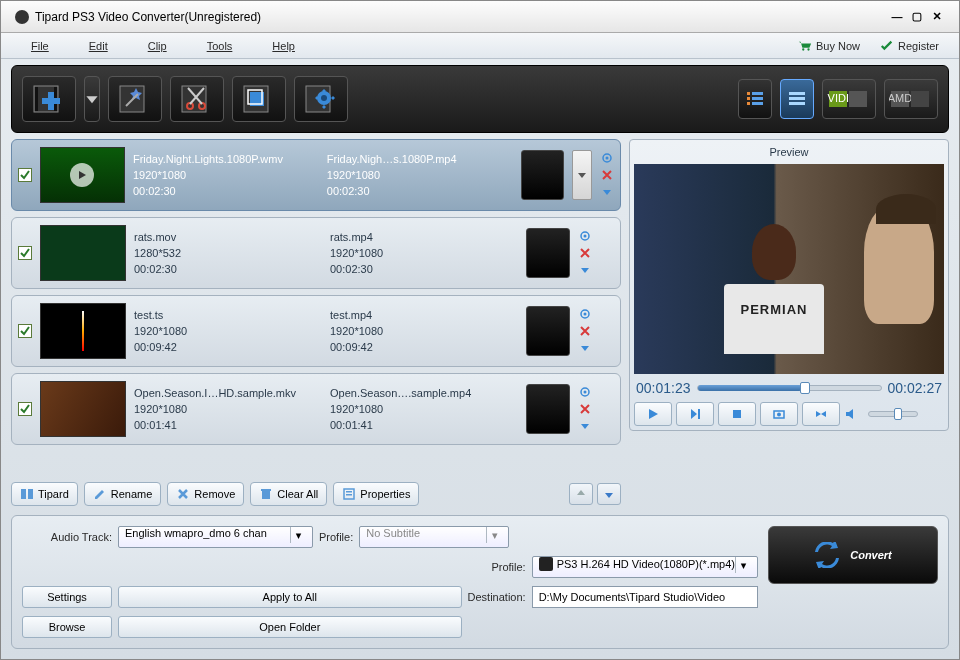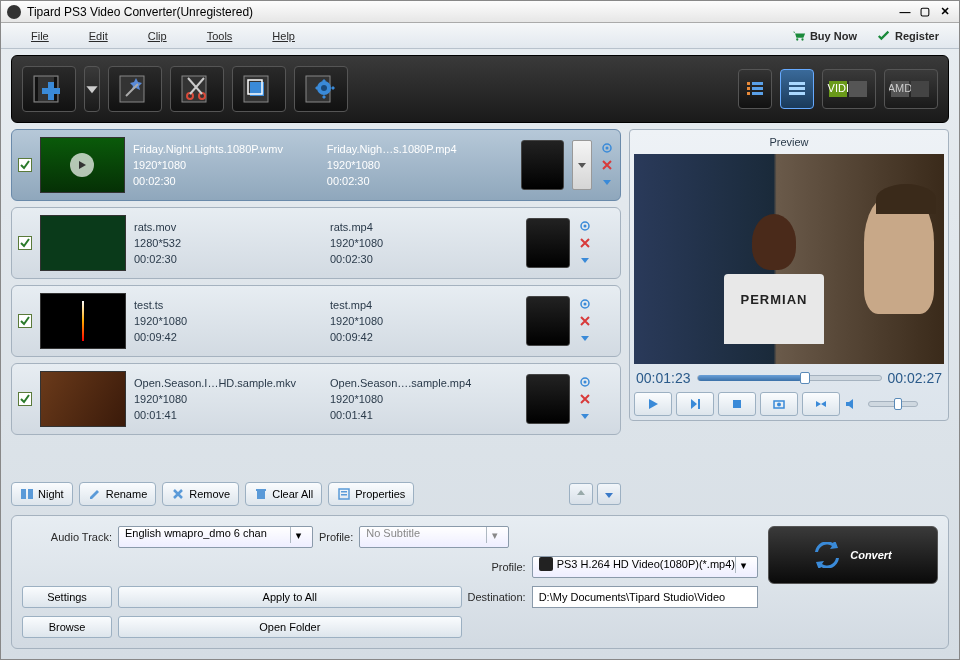--- a/index.html
+++ b/index.html
@@ -1,29 +1,29 @@
 <!DOCTYPE html>
 <html><head>
 <meta charset="utf-8">
 <style>
 * { box-sizing: border-box; margin: 0; padding: 0; font-family: "Tahoma", sans-serif; font-size: 11px; }
 body { background: #fff; width: 960px; height: 660px; overflow: hidden; }
 
 .window { width: 960px; height: 660px; background: linear-gradient(#e8edf1,#d5dde4); border: 1px solid #888; display: flex; flex-direction: column; }
 
-.titlebar { height: 22px; background: linear-gradient(#fdfdfd,#e6e6e6); display: flex; align-items: center; padding: 0 6px; border-bottom: 1px solid #aaa; }
+.titlebar { height: 32px; background: linear-gradient(#fdfdfd,#e6e6e6); display: flex; align-items: center; padding: 0 14px; border-bottom: 1px solid #aaa; }
 .titlebar .app-icon { width: 14px; height: 14px; background: #333; border-radius: 50%; margin-right: 6px; }
 .titlebar .title { flex: 1; font-size: 12px; color: #000; }
 .titlebar .winbtns { display: flex; gap: 4px; }
 .titlebar .winbtn { width: 16px; height: 14px; display: flex; align-items: center; justify-content: center; font-weight: bold; cursor: pointer; }
 
 .menubar { height: 26px; background: linear-gradient(#f5f7f9,#e2e8ee); display: flex; align-items: center; padding: 0 10px; border-bottom: 1px solid #b8c2cc; }
 .menubar .menuitem { padding: 4px 20px; cursor: pointer; text-decoration: underline; color: #2a2a2a; }
 .menubar .spacer { flex: 1; }
-.menubar .rightlink { display: flex; align-items: center; gap: 4px; padding: 2px 10px; cursor: pointer; color: #2a2a2a; font-weight: bold; }
+.menubar .rightlink { display: flex; align-items: center; gap: 4px; padding: 2px 10px; cursor: pointer; color: #2a2a2a; }
 .rl-icon { width: 14px; height: 12px; }
 
 .toolbar { height: 68px; margin: 6px 10px; background: linear-gradient(#3a3a3a,#1a1a1a); border: 1px solid #000; border-radius: 6px; display: flex; align-items: center; padding: 0 10px; gap: 8px; }
 .tool { width: 54px; height: 46px; background: linear-gradient(#4a4a4a,#222); border: 1px solid #555; border-radius: 4px; cursor: pointer; display:flex; align-items:center; justify-content:center; }
 .tool.film { background: linear-gradient(#2a2a2a,#111); }
 .tool svg { width: 34px; height: 34px; }
 .toolbar .tspacer { flex: 1; }
 .view-toggle { width: 34px; height: 40px; background: linear-gradient(#3a6a9a,#1a3a5a); border: 1px solid #6af; border-radius: 4px; cursor: pointer; display:flex;align-items:center;justify-content:center; }
 .view-toggle.off { background: linear-gradient(#333,#111); border-color:#555; }
 .gpu-badge { width: 54px; height: 40px; background: linear-gradient(#3a3a3a,#1a1a1a); border: 1px solid #555; border-radius: 4px; display:flex;align-items:center;justify-content:center; }
@@ -382,21 +382,21 @@
             </div>
           </div>
         </div>
 
       <div class="list-actions">
         <div class="abtn">
           <svg class="aicon" viewBox="0 0 14 14">
               <rect x="1" y="2" width="5" height="10" fill="#5a9ad8"></rect>
               <rect x="8" y="2" width="5" height="10" fill="#5a9ad8"></rect>
             </svg>
-          <span>Night</span>
+          <span>Tipard</span>
         </div>
         <div class="abtn">
           <svg class="aicon" viewBox="0 0 14 14">
               <path fill="#5a9ad8" d="M2 10l7-7 2 2-7 7H2z"></path>
             </svg>
           <span>Rename</span>
         </div>
         <div class="abtn">
           <svg class="aicon" viewBox="0 0 14 14">
               <path stroke="#5a9ad8" stroke-width="2.5" d="M3 3l8 8M11 3l-8 8"></path>

